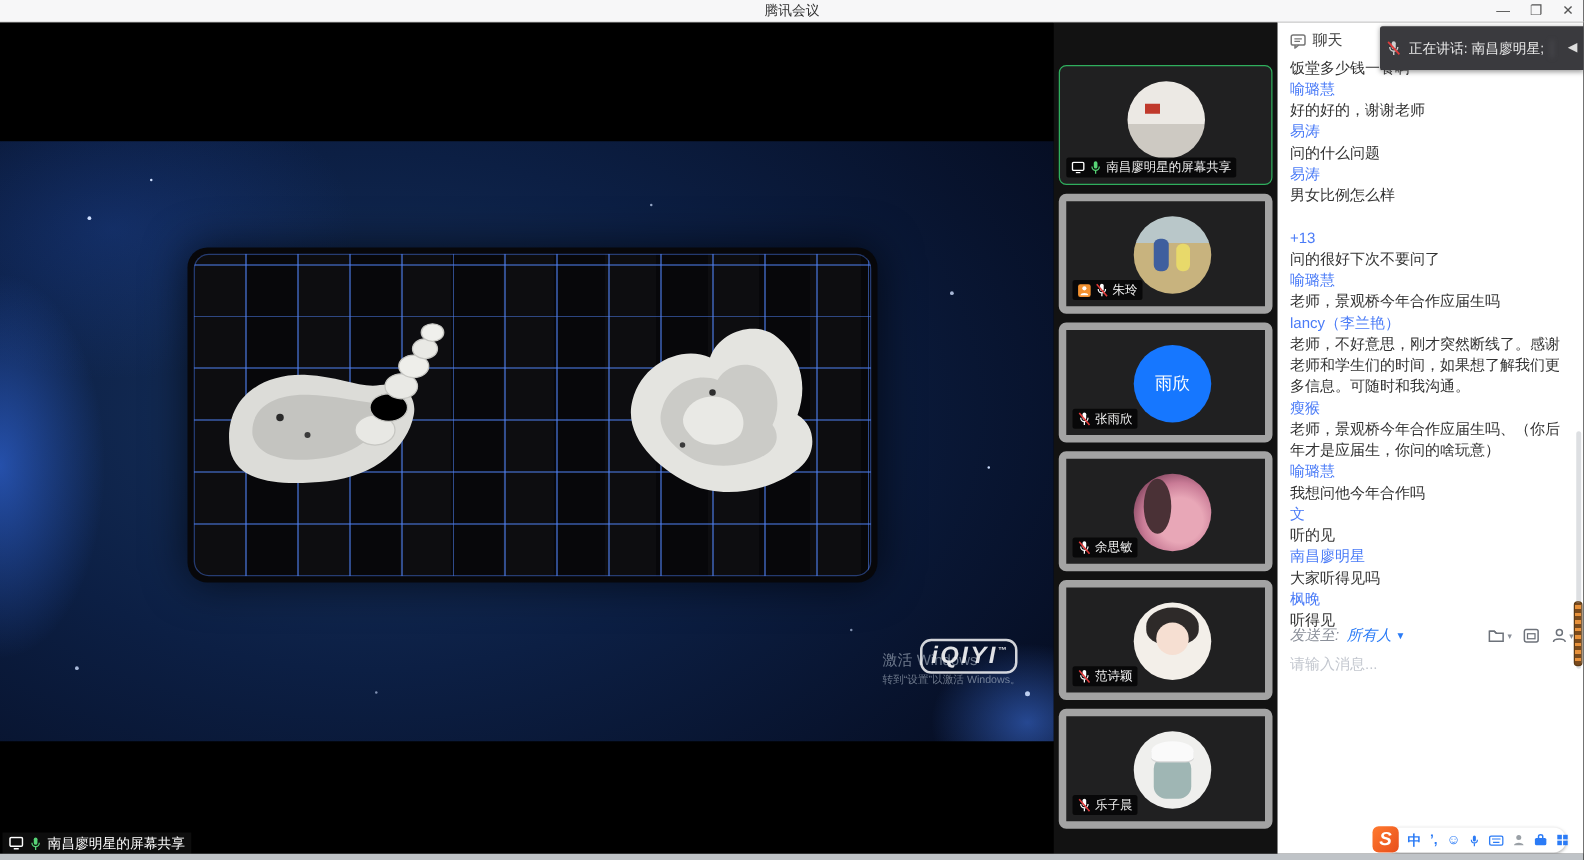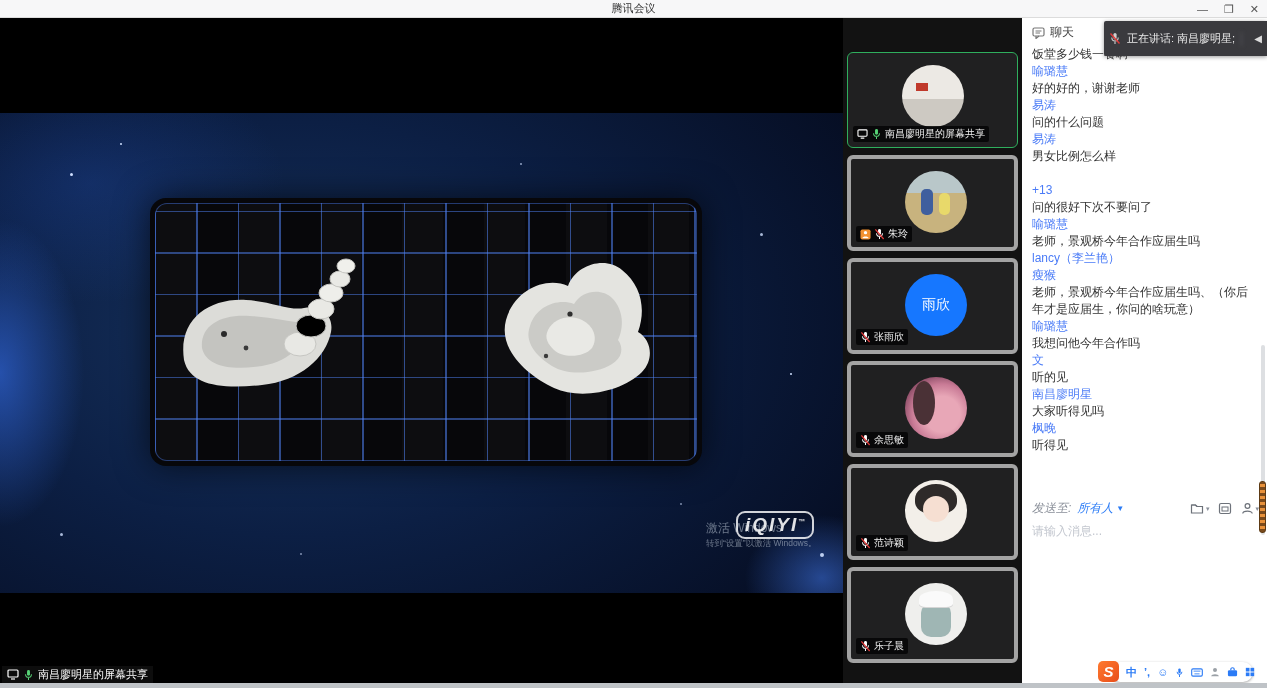--- a/index.html
+++ b/index.html
@@ -30,21 +30,21 @@
   .panel svg{position:absolute;inset:0;}
   .watermark{position:absolute;left:706px;top:406px;color:rgba(190,200,214,.55);line-height:1.5;}
   .watermark .l1{font-size:12px;}
   .watermark .l2{font-size:8.5px;}
   .brand{position:absolute;left:736px;top:398px;color:rgba(255,255,255,.88);border:2.5px solid rgba(255,255,255,.82);border-radius:9px;padding:1px 7px;font-size:19px;font-weight:bold;letter-spacing:2px;font-style:italic;}
   .brand sup{font-size:7px;letter-spacing:0;}
   .share-label{position:absolute;left:2px;top:648px;height:17px;background:#0d0d0d;display:flex;align-items:center;gap:4px;padding:0 5px;font-size:11px;color:#fff;white-space:nowrap;}
 
   
   .thumbs{position:absolute;left:843px;top:18px;width:179px;height:665px;background:#121212;}
-  .thumb{position:absolute;left:4px;width:171px;height:96px;background:#202021;border:4px solid #a3a3a3;border-radius:6px;cursor:pointer;}
+  .thumb{position:absolute;left:4px;width:171px;height:96px;background:#202021;border:6px solid #a3a3a3;border-radius:6px;cursor:pointer;}
   .thumb.active{border:1px solid #2fae5d;}
   .avatar{position:absolute;left:54px;top:12px;width:62px;height:62px;border-radius:50%;display:flex;align-items:center;justify-content:center;overflow:hidden;font-size:14px;color:#fff;}
   .avatar.office-photo{background:linear-gradient(180deg,#ece9e4 0 55%,#cdc9c2 55% 100%);}
   .avatar.office-photo::before{content:"";position:absolute;left:14px;top:18px;width:12px;height:8px;background:#c0392b;}
   .avatar.kids-photo{background:linear-gradient(180deg,#b9c7c9 0 35%,#c8b37e 35% 100%);}
   .avatar.kids-photo::before{content:"";position:absolute;left:16px;top:18px;width:12px;height:26px;border-radius:5px;background:#3f5f9e;}
   .avatar.kids-photo::after{content:"";position:absolute;left:34px;top:22px;width:11px;height:22px;border-radius:5px;background:#e8d96a;}
   .avatar.blue-circle{background:#1677ff;}
   .avatar.girl-photo{background:radial-gradient(40px 40px at 60% 60%, #e8a7b7 0 45%, #c97b96 75%, #8e4e68 100%);}
   .avatar.girl-photo::before{content:"";position:absolute;left:8px;top:4px;width:22px;height:44px;border-radius:50%;background:#4a3136;}
@@ -321,20 +321,21 @@
     <div class="mtext">问的很好下次不要问了</div>
   </div>
 
   <div class="msg">
     <div class="mname">喻璐慧</div>
     <div class="mtext">老师，景观桥今年合作应届生吗</div>
   </div>
 
   <div class="msg">
     <div class="mname">lancy（李兰艳）</div>
+    <div class="mtext">老师，不好意思，刚才突然断线了。感谢老师和学生们的时间，如果想了解我们更多信息。可随时和我沟通。</div>
   </div>
 
   <div class="msg">
     <div class="mname">瘦猴</div>
     <div class="mtext">老师，景观桥今年合作应届生吗、（你后年才是应届生，你问的啥玩意）</div>
   </div>
 
   <div class="msg">
     <div class="mname">喻璐慧</div>
     <div class="mtext">我想问他今年合作吗</div>

